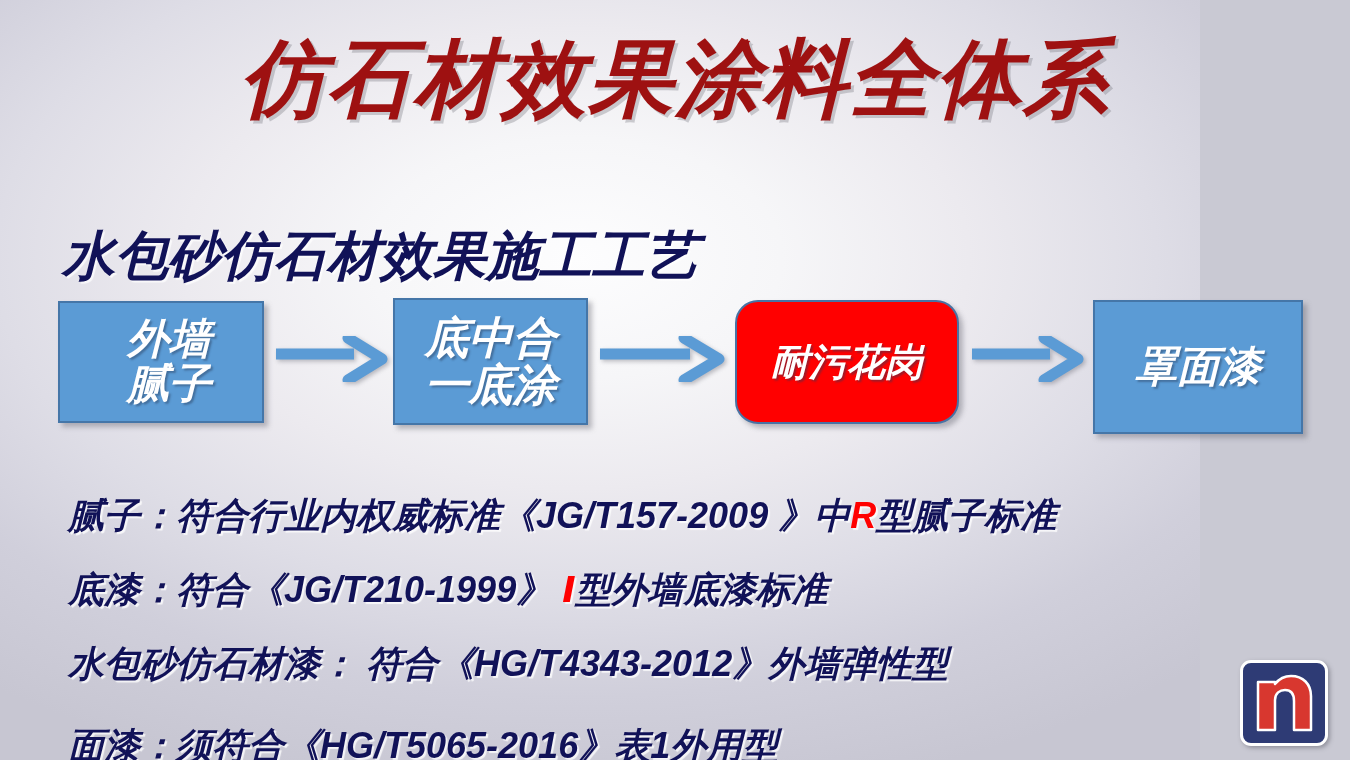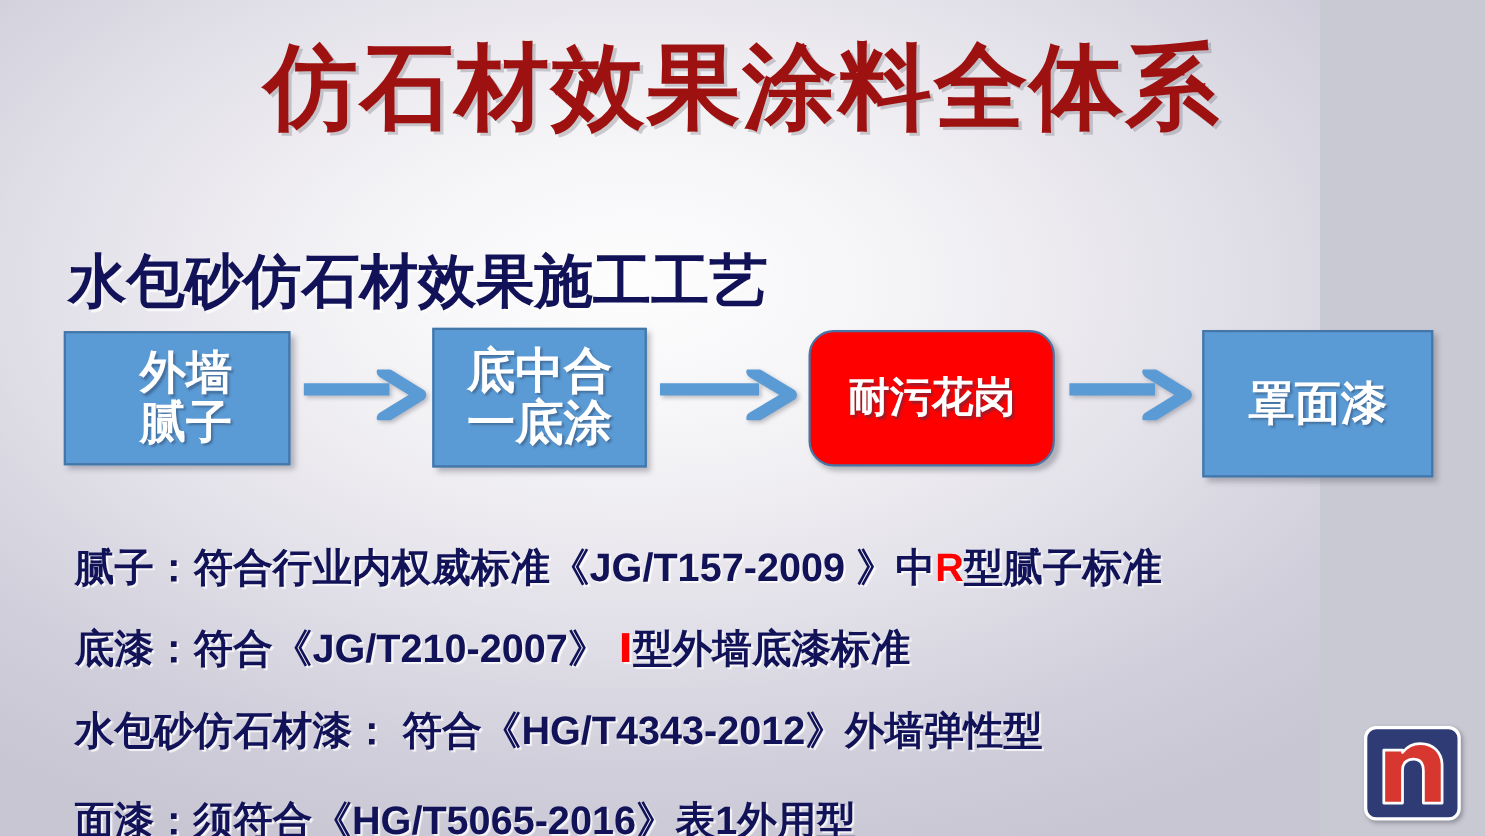--- a/index.html
+++ b/index.html
@@ -11,20 +11,21 @@
   #slide{
     position:relative;width:1200px;height:760px;
     background:
       radial-gradient(ellipse 78% 72% at 48% 34%,
         #fdfdfe 0%,
         #f6f6f8 22%,
         #eceaef 42%,
         #dedde6 62%,
         #d0cfdb 80%,
         #c7c6d2 100%);
+    font-style: italic;
   }
 
   
   #title{
     position:absolute;left:0;top:22px;width:1350px;
     text-align:center;
     font-size:85px;font-weight:bold;
     letter-spacing:2px;
     color:#9E1111;
     text-shadow:3px 3px 0 rgba(120,120,130,.35);
@@ -147,21 +148,21 @@
       <span>罩面漆</span>
     </div>
 
   </div>
 
   <div class="spec" id="spec1">
     <span>腻子：符合行业内权威标准《JG/T157-2009 》中</span><span class="hl">R</span><span>型腻子标准</span>
   </div>
 
   <div class="spec" id="spec2">
-    <span>底漆：符合《JG/T210-2007》 </span><span class="hl">Ⅰ</span><span>型外墙底漆标准</span>
+    <span>底漆：符合《JG/T210-1999》 </span><span class="hl">Ⅰ</span><span>型外墙底漆标准</span>
   </div>
 
   <div class="spec" id="spec3">
     <span>水包砂仿石材漆： 符合《HG/T4343-2012》外墙弹性型</span><span class="hl"></span><span></span>
   </div>
 
   <div class="spec" id="spec4">
     <span>面漆：须符合《HG/T5065-2016》表1外用型</span><span class="hl"></span><span></span>
   </div>
 

